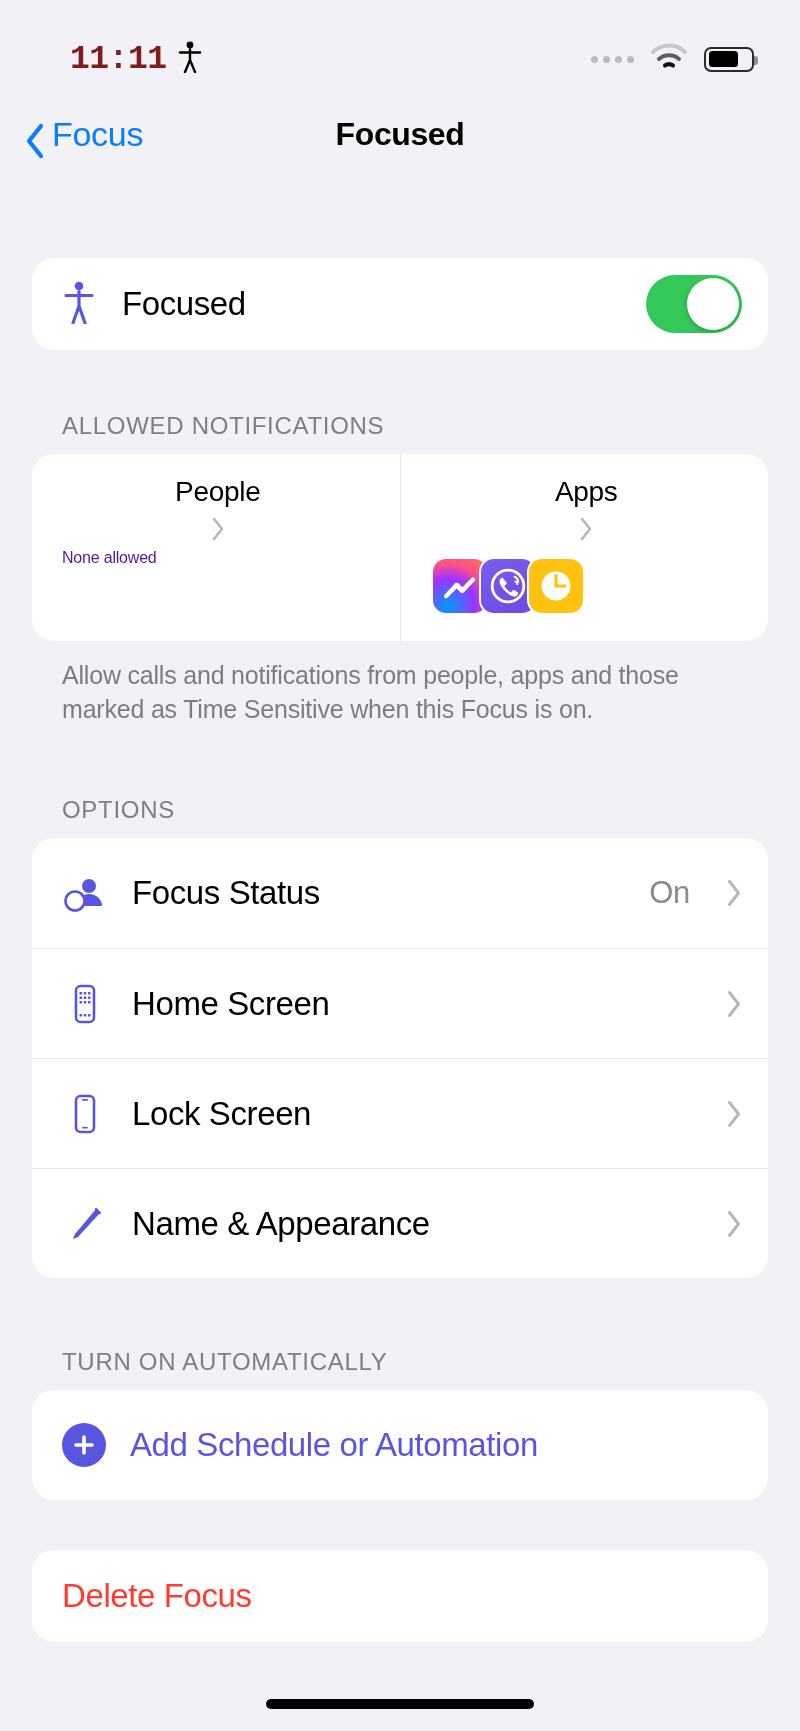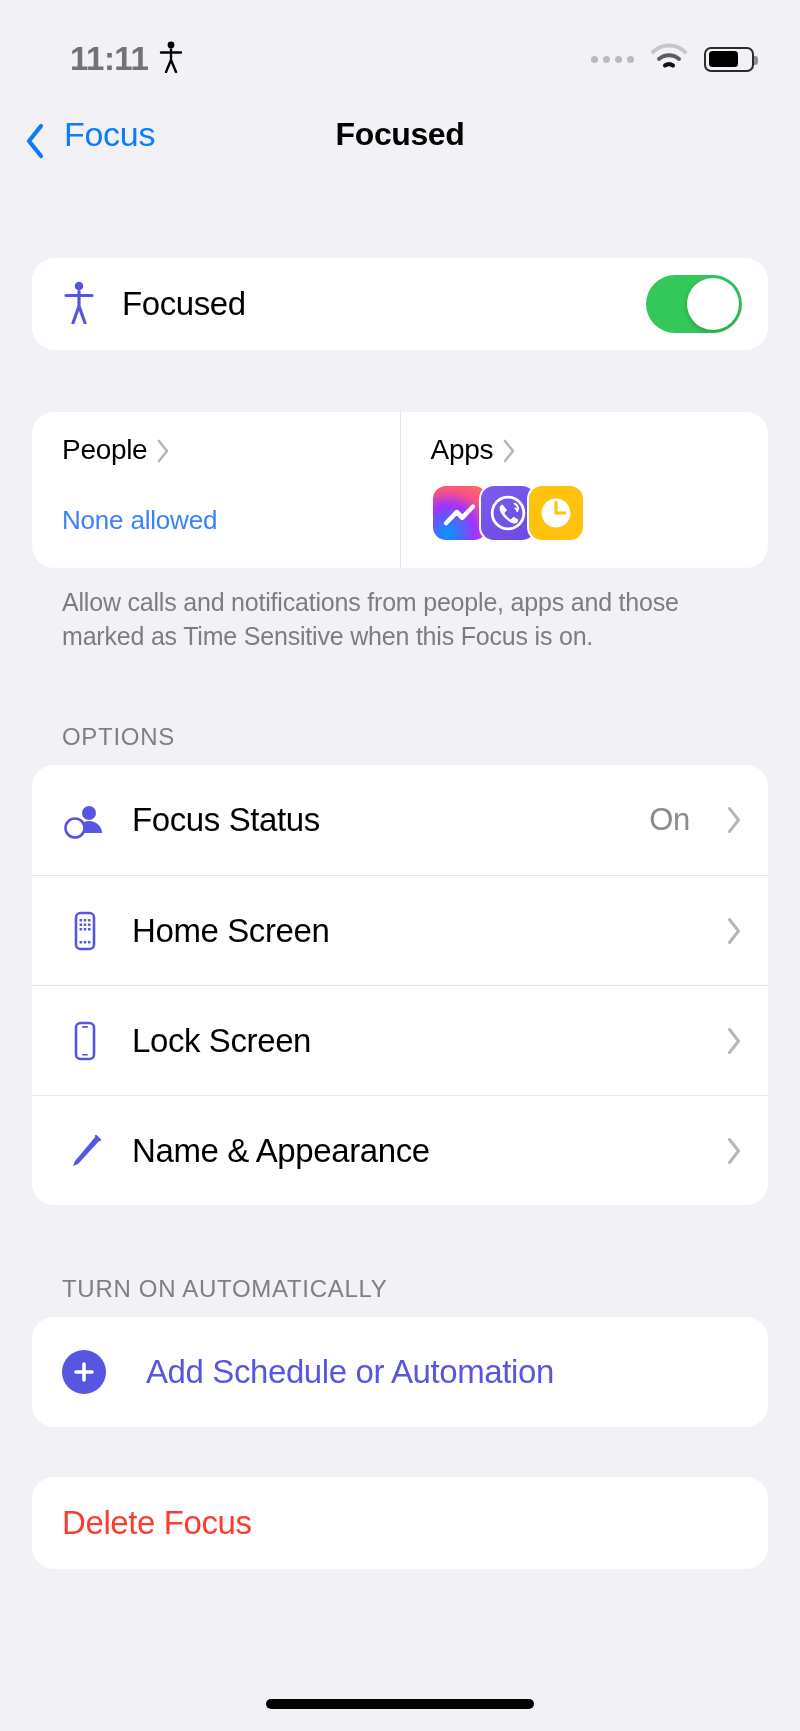--- a/index.html
+++ b/index.html
@@ -11,40 +11,40 @@
     overflow: hidden;
   }
   .phone { position: relative; width: 800px; height: 1731px; background: #f1f1f6; }
 
   
   .statusbar {
     height: 92px; display: flex; align-items: center;
     justify-content: space-between; padding: 26px 46px 0 70px;
   }
   .sb-left { display: flex; align-items: center; gap: 10px; }
-  .sb-time { font-size: 33px; font-weight: 600; color: #737373; letter-spacing: -0.5px; }
+  .sb-time { font-size: 33px; font-weight: 600; color: #7f1d1d; letter-spacing: -0.5px; font-family: Liberation Mono, monospace; }
   .sb-right { display: flex; align-items: center; gap: 16px; }
   .dots { display: flex; gap: 5px; align-items: center; }
   .dots i { width: 7px; height: 7px; border-radius: 50%; background: #b9b9c0; display: block; }
   .batt {
     width: 50px; height: 25px; border: 2.5px solid #2b2b2e; border-radius: 7px;
     position: relative; display: flex; align-items: center; padding: 2.5px;
   }
   .batt::after {
     content: ""; position: absolute; right: -6px; top: 7px;
     width: 4px; height: 9px; background: #8e8e93; border-radius: 0 3px 3px 0;
   }
   .batt b { display: block; height: 100%; background: #000; border-radius: 3.5px; width: 72%; }
 
   
   .navbar {
     height: 84px; display: flex; align-items: center;
     position: relative; padding: 0 24px;
   }
-  .back { display: flex; align-items: center; gap: 18px; cursor: pointer; }
+  .back { display: flex; align-items: center; gap: 6px; cursor: pointer; }
   .back .chev { width: 22px; height: 22px; }
   .back-label { font-size: 34px; color: #0a7cff; letter-spacing: -0.3px; }
   .nav-title {
     position: absolute; left: 0; right: 0; text-align: center;
     font-size: 32px; font-weight: 700; color: #000; letter-spacing: -0.4px;
     pointer-events: none;
   }
 
   
   .content { padding: 0 32px; }
@@ -71,24 +71,24 @@
   .toggle .knob {
     position: absolute; top: 3px; left: 41px; width: 52px; height: 52px;
     border-radius: 50%; background: #fff;
     box-shadow: 0 2px 5px rgba(0,0,0,.22);
   }
 
   
   .split { display: flex; min-height: 150px; }
   .split-col { flex: 1; padding: 22px 26px 26px 30px; }
   .split-col + .split-col { border-left: 1px solid #e4e4e9; }
-  .col-head { display: flex; align-items: center; gap: 9px; }
+  .col-head { display: flex; align-items: center; gap: 9px; flex-direction: column; }
   .col-head .t { font-size: 28px; color: #000; letter-spacing: -0.3px; }
   .chev-sm { width: 14px; height: 22px; }
-  .col-sub { font-size: 26px; color: #3b82f6; margin-top: 39px; letter-spacing: -0.2px; }
+  .col-sub { font-size: 16px; color: #4c1d95; margin-top: 10px; letter-spacing: -0.2px; }
   .appicons { display: flex; margin-top: 18px; }
   .appicon {
     width: 58px; height: 58px; border-radius: 15px; position: relative;
     border: 2px solid #fff; overflow: hidden; flex: none;
   }
   .appicon + .appicon { margin-left: -10px; }
   .ic-messenger { background: radial-gradient(circle at 28% 88%, #0099ff 0%, #a033ff 46%, #ff5280 70%, #ff7061 100%); }
   .ic-viber { background: linear-gradient(150deg,#7b5cf0 0%, #6c4ae0 100%); }
   .ic-clock { background: #ffc20e; }
   .appicon svg { position: absolute; inset: 0; width: 100%; height: 100%; }
@@ -99,21 +99,21 @@
     padding: 0 26px 0 30px; gap: 24px; cursor: pointer;
   }
   .row + .row { border-top: 1px solid #e6e6eb; }
   .row-ic { width: 46px; height: 46px; flex: none; display: flex; align-items: center; justify-content: center; }
   .row-ic svg { width: 100%; height: 100%; display: block; }
   .row-label { font-size: 33px; color: #000; letter-spacing: -0.4px; flex: 1; }
   .row-value { font-size: 31px; color: #8a8a90; letter-spacing: -0.3px; }
   .chev-row { width: 16px; height: 28px; flex: none; margin-left: 12px; }
 
   
-  .add-row { height: 110px; display: flex; align-items: center; padding: 15px 30px; gap: 40px; cursor: pointer; }
+  .add-row { height: 110px; display: flex; align-items: center; padding: 15px 30px; gap: 24px; cursor: pointer; }
   .plus-badge {
     width: 44px; height: 44px; border-radius: 50%; background: #5856e0;
     display: flex; align-items: center; justify-content: center; flex: none;
   }
   .plus-badge svg { width: 26px; height: 26px; }
   .add-label { font-size: 33px; color: #5856e0; letter-spacing: -0.4px; }
 
   
   .delete-row { height: 92px; display: flex; align-items: center; padding: 0 30px; cursor: pointer; }
   .delete-label { font-size: 33px; color: #ff3b30; letter-spacing: -0.4px; }
@@ -188,20 +188,21 @@
         </span>
         <span class="master-label">Focused</span>
         <span class="toggle">
           <span class="knob"></span>
         </span>
       </div>
     </div>
 
     <div class="sp-62"></div>
 
+    <div class="section-header">ALLOWED NOTIFICATIONS</div>
 
     <div class="card">
       <div class="split">
 
         <div class="split-col">
           <div class="col-head">
             <span class="t">People</span>
             <span class="chev-sm">
               <svg width="14" height="24" viewBox="0 0 14 24">
                 <path d="M3 2 L11 12 L3 22" stroke="#b6b6bd" stroke-width="2.6" fill="none" stroke-linecap="round" stroke-linejoin="round"></path>

